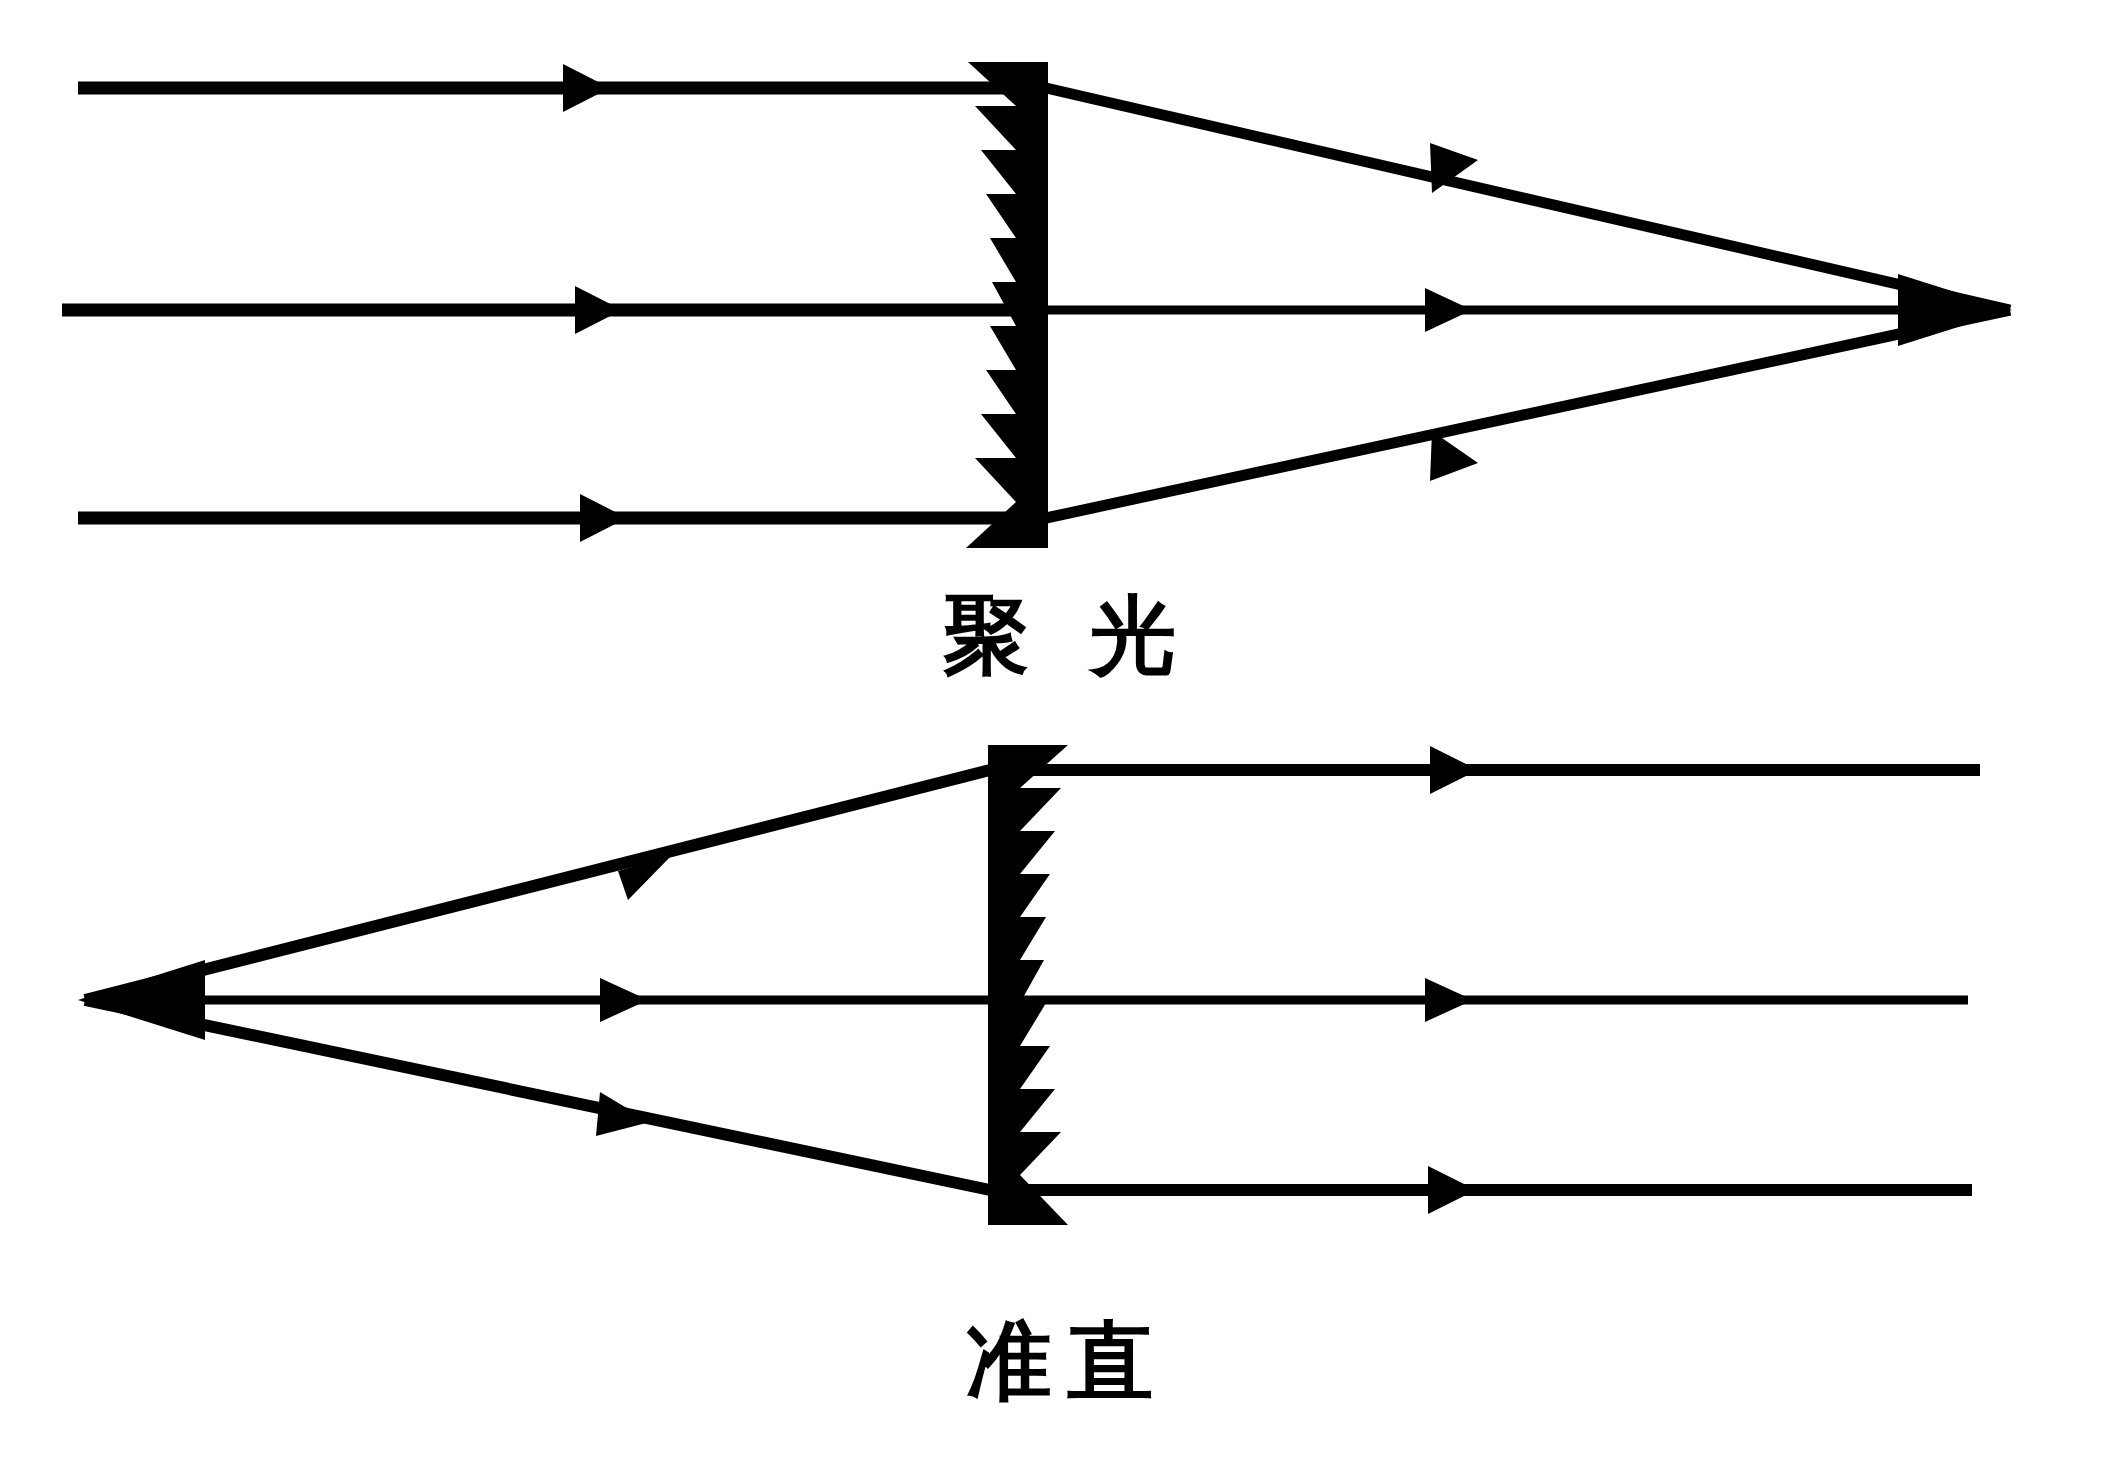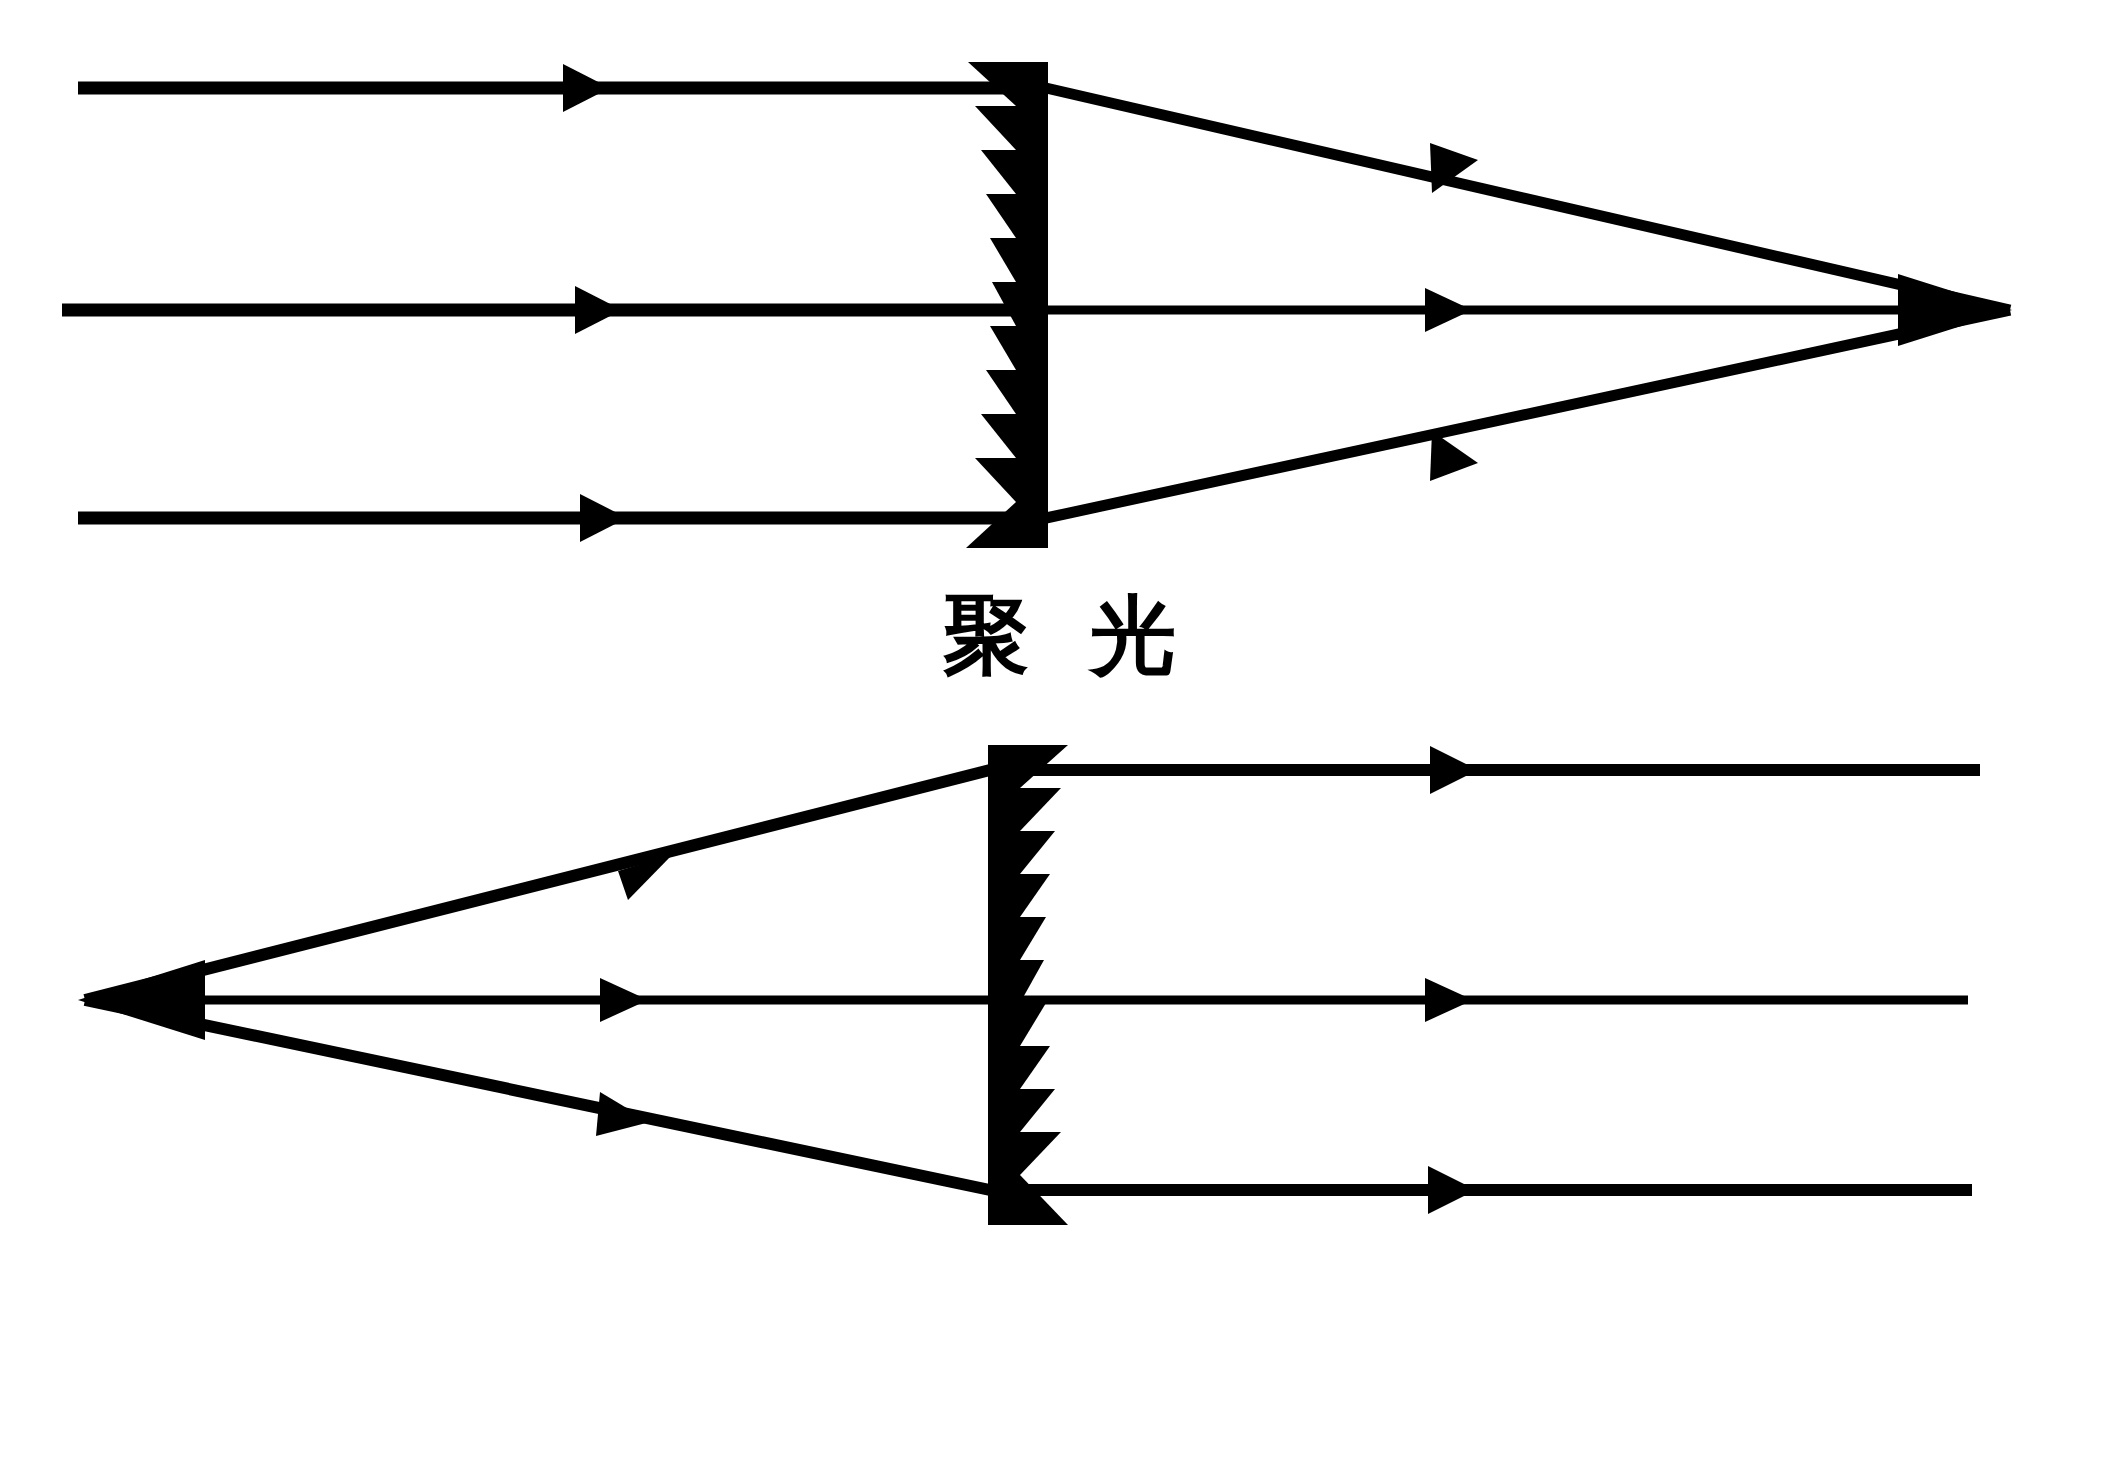--- a/index.html
+++ b/index.html
@@ -151,14 +151,15 @@
         <polygon points="1425,978 1473,1000 1425,1022"></polygon>
 
         <line x1="1018" y1="1190" x2="1972" y2="1190" stroke="#000" stroke-width="12" stroke-linecap="butt"></line>
         <polygon points="1428,1166 1476,1190 1428,1214"></polygon>
       </g>
     </g>
   </svg>
 
   <div class="caption" id="caption-focus">聚 光</div>
 
+  <div class="caption" id="caption-collimate">准直</div>
 
 </div>
 
 </body></html>

